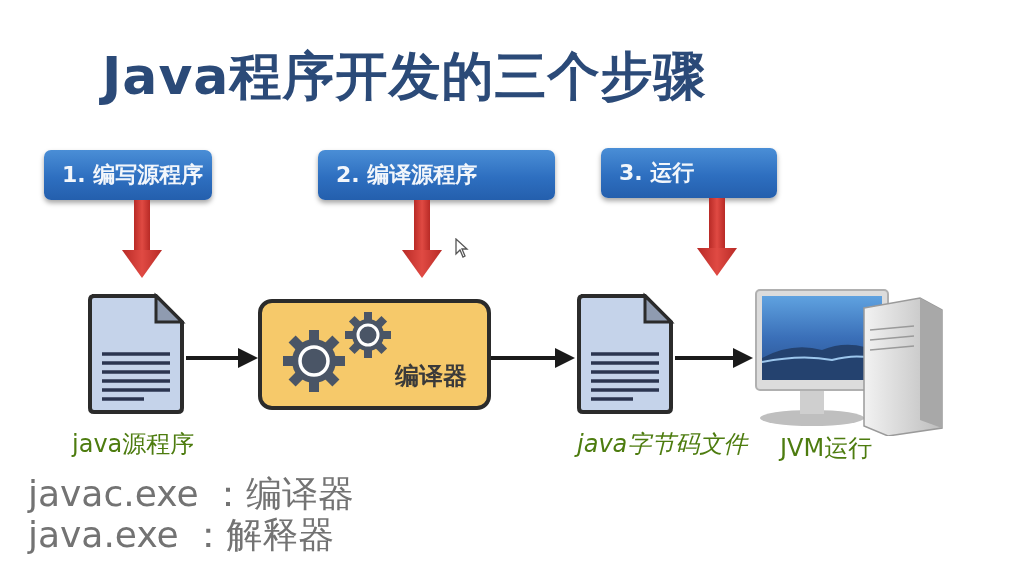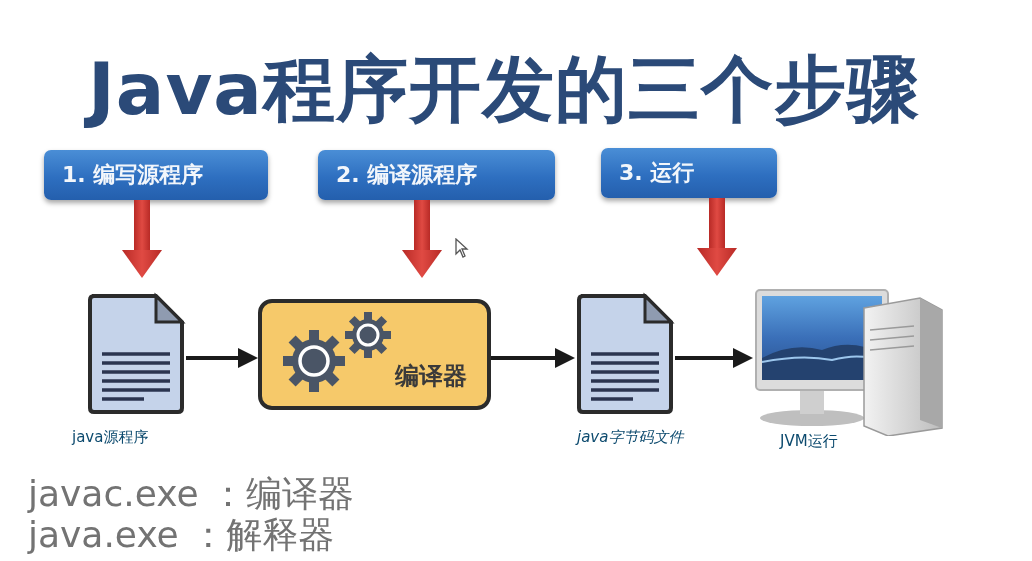--- a/index.html
+++ b/index.html
@@ -1,21 +1,21 @@
 <!DOCTYPE html>
 <html><head>
 <meta charset="utf-8">
 <style>
   * { margin: 0; padding: 0; box-sizing: border-box; }
   html, body { width: 1032px; height: 561px; background: #ffffff; overflow: hidden; }
   body { position: relative; font-family: "DejaVu Sans", "Liberation Sans", sans-serif; }
 
   .title {
-    position: absolute; left: 88px; top: 42px;
-    font-size: 72px; font-weight: bold; color: #2b4a78;
+    position: absolute; left: 102px; top: 42px;
+    font-size: 52px; font-weight: bold; color: #2b4a78;
     letter-spacing: 1px; white-space: nowrap;
   }
 
   .step-label {
     position: absolute; height: 50px;
     background: linear-gradient(to bottom, #4a8ed6 0%, #2e6fc0 55%, #245fad 100%);
     border-radius: 7px;
     box-shadow: 0 3px 5px rgba(0,0,0,0.35);
     color: #f2f6fb; font-weight: bold; font-size: 22px;
     display: flex; align-items: center; padding-left: 18px;
@@ -30,37 +30,37 @@
   }
   .compiler-label {
     position: absolute; right: 20px; bottom: 14px;
     font-size: 24px; color: #3a3a3a; font-weight: bold;
   }
   .gears { position: absolute; left: 14px; top: 4px; }
 
   .flow-arrow { position: absolute; }
 
   .caption {
-    position: absolute; font-size: 15px; color: #0c4a6e; white-space: nowrap;
+    position: absolute; font-size: 24px; color: #4d7c0f; white-space: nowrap;
   }
 
   .pc { position: absolute; left: 752px; top: 288px; }
 
   .note {
     position: absolute; left: 28px; font-size: 36px; color: #737373;
     white-space: nowrap; line-height: 1;
   }
   .cursor { position: absolute; left: 455px; top: 238px; }
 </style>
 </head>
 <body>
 
 <div class="title">Java程序开发的三个步骤</div>
 
-<div class="step-label" style="left:44px; top:150px; width:224px;">1. 编写源程序</div>
+<div class="step-label" style="left:44px; top:150px; width:168px;">1. 编写源程序</div>
 <div class="step-label" style="left:318px; top:150px; width:237px;">2. 编译源程序</div>
 <div class="step-label" style="left:601px; top:148px; width:176px;">3. 运行</div>
 
 <svg class="red-arrow" style="left:122px; top:200px;" width="40" height="78">
   <defs>
       <linearGradient id="rg" x1="0" x2="1">
         <stop offset="0" stop-color="#b82a26"></stop>
         <stop offset="0.5" stop-color="#e04a43"></stop>
         <stop offset="1" stop-color="#b82a26"></stop>
       </linearGradient>

